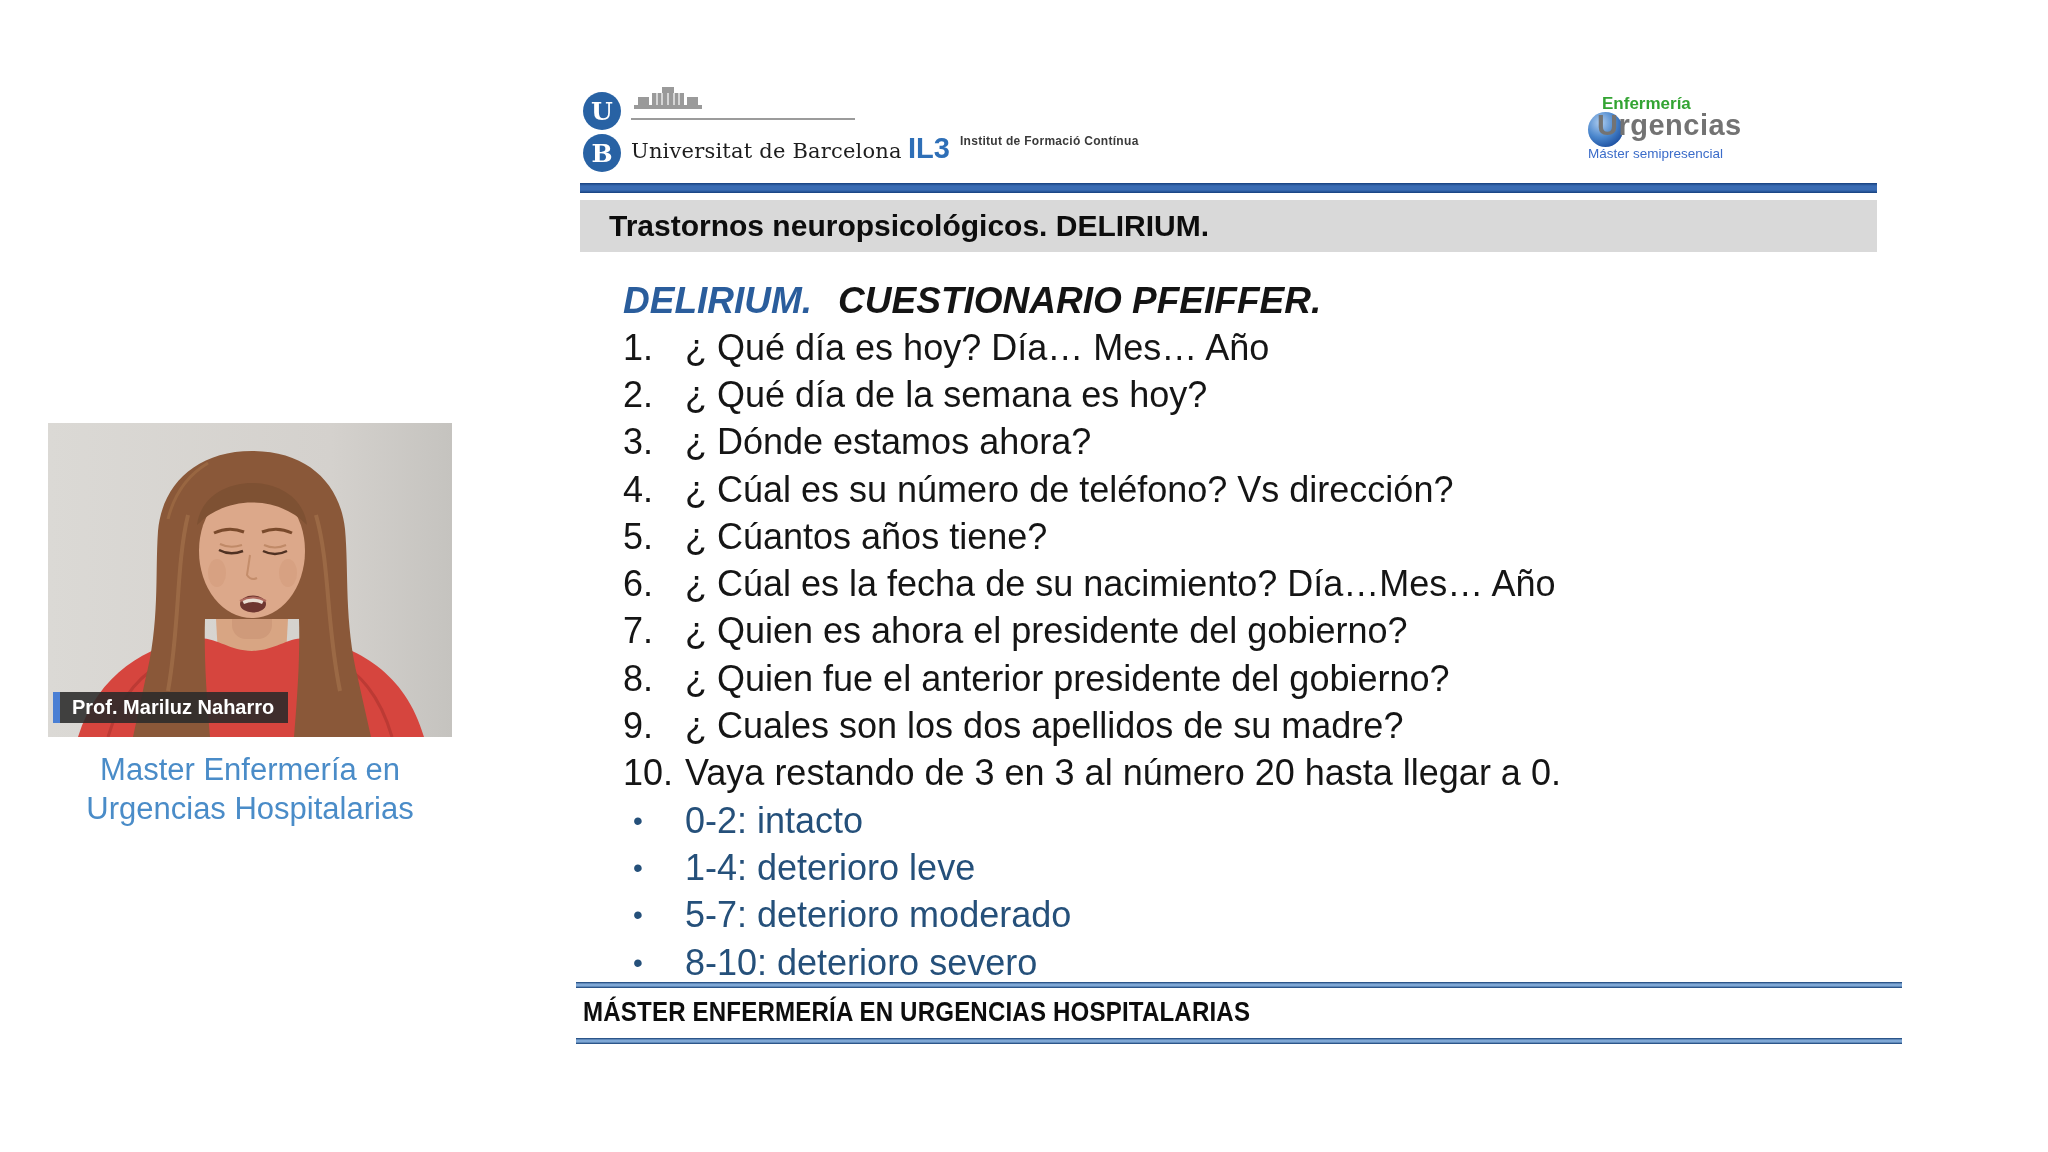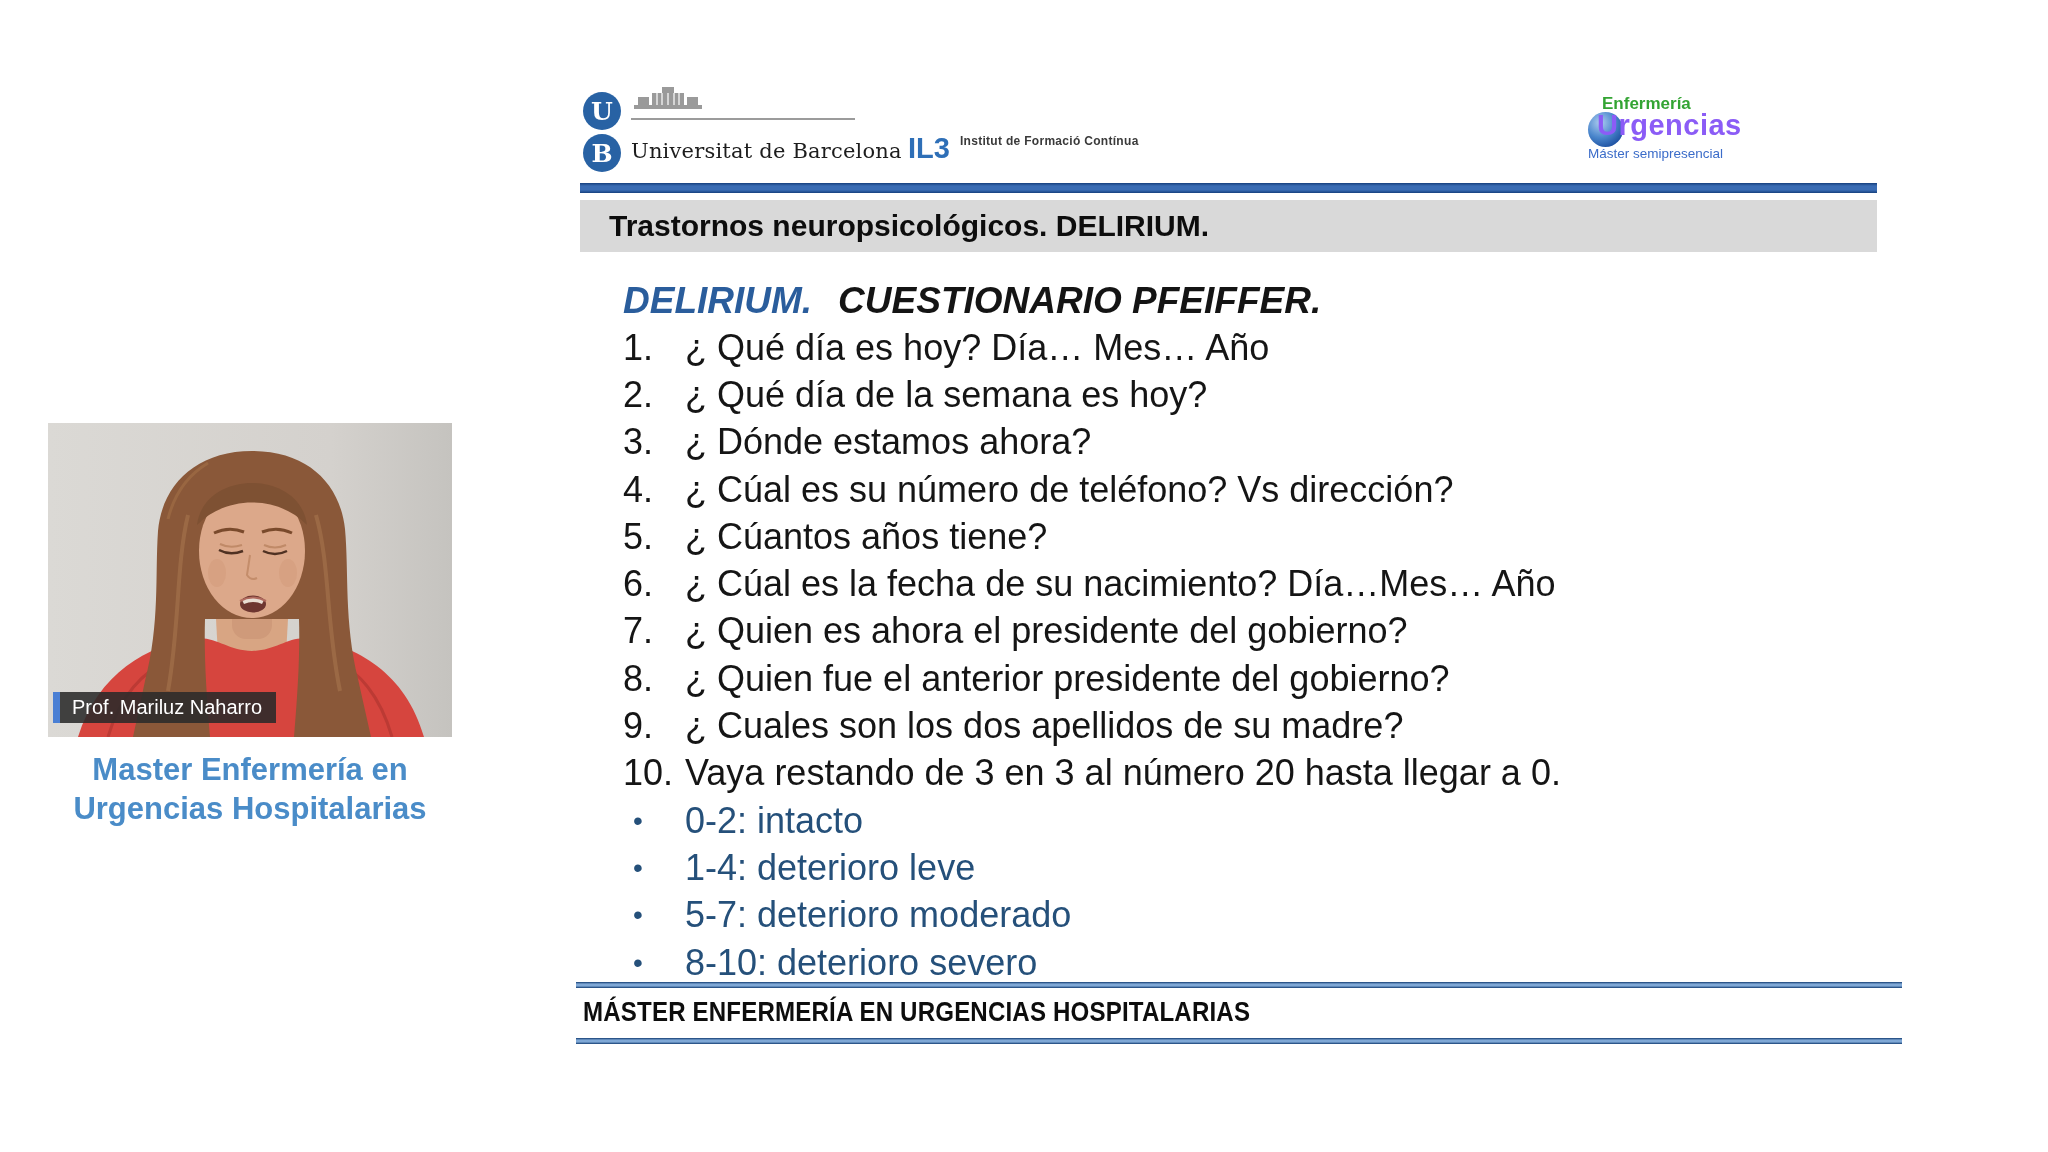--- a/index.html
+++ b/index.html
@@ -23,21 +23,21 @@
   }
   #il3{position:absolute;left:908px;top:134px;display:flex;}
   #il3-acronym{font-size:29px;font-weight:bold;color:#2e6fb7;line-height:1;}
   #il3-name{font-size:12px;font-weight:bold;color:#3a3a3a;margin-left:10px;padding-bottom:3px;letter-spacing:.3px;}
   #program-logo{position:absolute;left:1588px;top:94px;width:140px;height:76px;}
   #prog-green{position:absolute;left:14px;top:0;font-size:17px;font-weight:bold;color:#33a433;white-space:nowrap;}
   #prog-globe{
     position:absolute;left:0;top:18px;width:35px;height:35px;border-radius:50%;
     background:radial-gradient(circle at 35% 30%, #aecdf0, #4a86cc 45%, #1c4fa0 80%, #143c7c);
   }
-  #prog-red{position:absolute;left:9px;top:15px;font-size:29px;font-weight:bold;color:#8b5cf6;letter-spacing:.5px;white-space:nowrap;}
+  #prog-red{position:absolute;left:9px;top:15px;font-size:29px;font-weight:bold;color:#737373;letter-spacing:.5px;white-space:nowrap;}
   #prog-blue{position:absolute;left:0;top:52px;font-size:13.5px;font-weight:normal;color:#3b6cc9;white-space:nowrap;}
   
   #blue-bar{
     position:absolute;left:580px;top:183px;width:1297px;height:10px;
     background:linear-gradient(#16407e,#3a6cb4 30%,#3a6cb4 70%,#16407e);
   }
   #topic-bar{position:absolute;left:580px;top:200px;width:1297px;height:52px;background:#d9d9d9;}
   #topic-text{padding-left:29px;line-height:52px;font-size:30px;font-weight:bold;color:#0d0d0d;}
   
   #slide-title{position:absolute;left:623px;top:280px;font-size:37px;font-weight:bold;font-style:italic;white-space:nowrap;}
@@ -53,30 +53,30 @@
     position:absolute;left:576px;width:1326px;height:6px;
     background:linear-gradient(#123c72,#7fa8d6 35%,#7fa8d6 65%,#123c72);
   }
   #footer-line-top{top:982px;}
   #footer-line-bottom{top:1038px;}
   #footer-text{
     position:absolute;left:583px;top:996px;font-size:28px;font-weight:bold;color:#0d0d0d;
     transform:scaleX(.86);transform-origin:left;white-space:nowrap;letter-spacing:.2px;
   }
   
-  #webcam{position:absolute;left:48px;top:423px;width:404px;height:314px;background:#d6d3cf;overflow:hidden;}
+  #webcam{position:absolute;left:48px;top:423px;width:404px;height:314px;background:#d6d3cf;overflow:hidden;font-weight:bold;}
   #nametag{position:absolute;left:5px;top:269px;height:31px;display:flex;}
   #nametag-accent{width:7px;background:#4a7fd4;}
   #nametag-body{
     background:rgba(42,42,42,.88);color:#fff;font-size:20px;line-height:31px;
     padding:0 14px 0 12px;white-space:nowrap;
   }
   #webcam-sub{
     position:absolute;left:48px;top:750px;width:404px;text-align:center;
-    font-size:31px;line-height:39px;font-weight:bold;color:#4a8cc8;
+    font-size:31px;line-height:39px;font-weight:normal;color:#4a8cc8;
   }
 </style>
 </head>
 <body>
 
 <div id="canvas">
 
   <div id="webcam">
     <svg width="404" height="314" viewBox="0 0 404 314">
       <defs>

